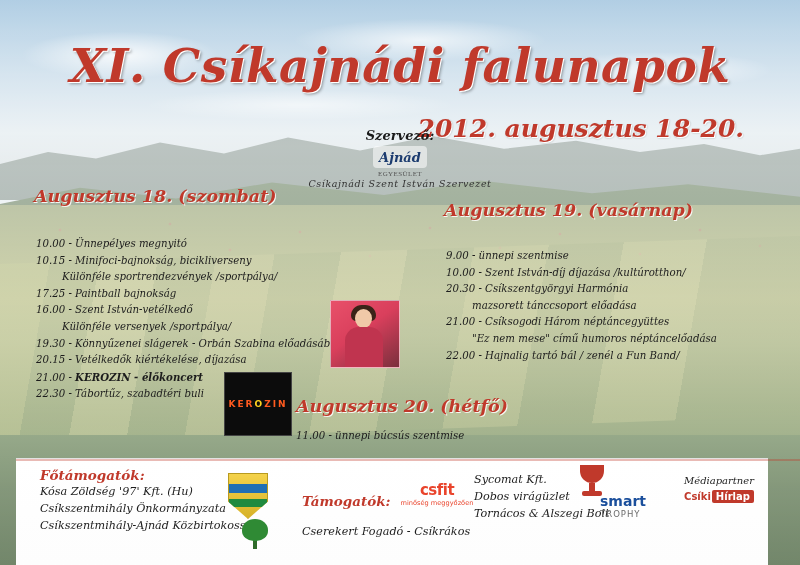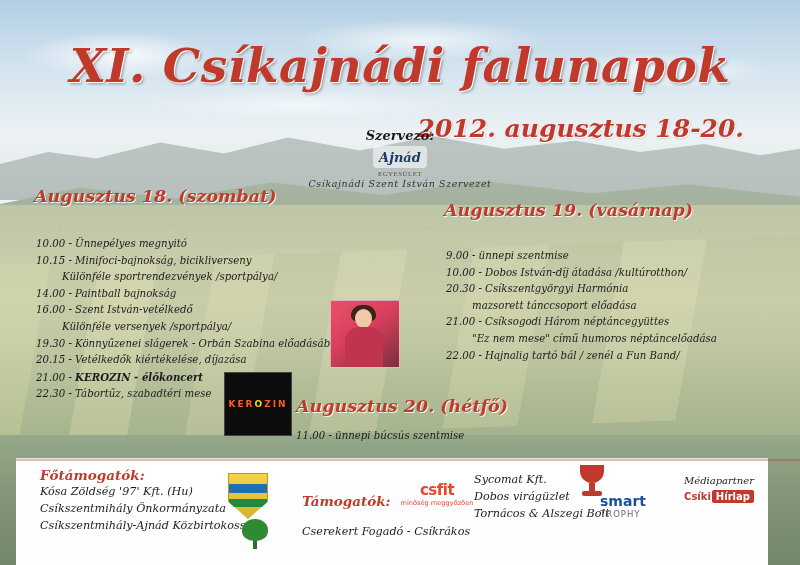--- a/index.html
+++ b/index.html
@@ -246,33 +246,33 @@
     <div class="org-logo">Ajnád</div>
     <div class="org-sub2">EGYESÜLET</div>
     <div class="org-sub">Csíkajnádi Szent István Szervezet</div>
   </div>
 
   <div class="dayhead" id="day1head">Augusztus 18. (szombat)</div>
   <div class="prog" id="day1">
     <div class="row"><span>10.00</span> - <span>Ünnepélyes megnyitó</span></div>
     <div class="row"><span>10.15</span> - <span>Minifoci-bajnokság, bicikliverseny</span></div>
     <div class="row ind"><span>Különféle sportrendezvények /sportpálya/</span></div>
-    <div class="row"><span>14.00</span> - <span>Paintball bajnokság</span></div>
+    <div class="row"><span>17.25</span> - <span>Paintball bajnokság</span></div>
     <div class="row"><span>16.00</span> - <span>Szent István-vetélkedő</span></div>
     <div class="row ind"><span>Különféle versenyek /sportpálya/</span></div>
     <div class="row"><span>19.30</span> - <span>Könnyűzenei slágerek - Orbán Szabina előadásában</span></div>
     <div class="row"><span>20.15</span> - <span>Vetélkedők kiértékelése, díjazása</span></div>
     <div class="row"><span>21.00</span> - <span class="em">KEROZIN - élőkoncert</span></div>
-    <div class="row"><span>22.30</span> - <span>Tábortűz, szabadtéri mese</span></div>
+    <div class="row"><span>22.30</span> - <span>Tábortűz, szabadtéri buli</span></div>
   </div>
 
   <div class="dayhead" id="day2head">Augusztus 19. (vasárnap)</div>
   <div class="prog" id="day2">
     <div class="row"><span>9.00</span> - <span>ünnepi szentmise</span></div>
-    <div class="row"><span>10.00</span> - <span>Dobos István-díj átadása /kultúrotthon/</span></div>
+    <div class="row"><span>10.00</span> - <span>Szent István-díj díjazása /kultúrotthon/</span></div>
     <div class="row"><span>20.30</span> - <span>Csíkszentgyörgyi  Harmónia</span></div>
     <div class="row ind"><span>mazsorett tánccsoport  előadása</span></div>
     <div class="row"><span>21.00</span> - <span>Csíksogodi Három néptáncegyüttes</span></div>
     <div class="row ind"><span>"Ez nem mese" című humoros néptáncelőadása</span></div>
     <div class="row"><span>22.00</span> - <span>Hajnalig tartó bál / zenél a Fun Band/</span></div>
   </div>
 
   <div class="dayhead" id="day3head">Augusztus 20. (hétfő)</div>
   <div class="prog" id="day3">
     <div class="row"><span>11.00</span> - <span>ünnepi búcsús szentmise</span></div>

